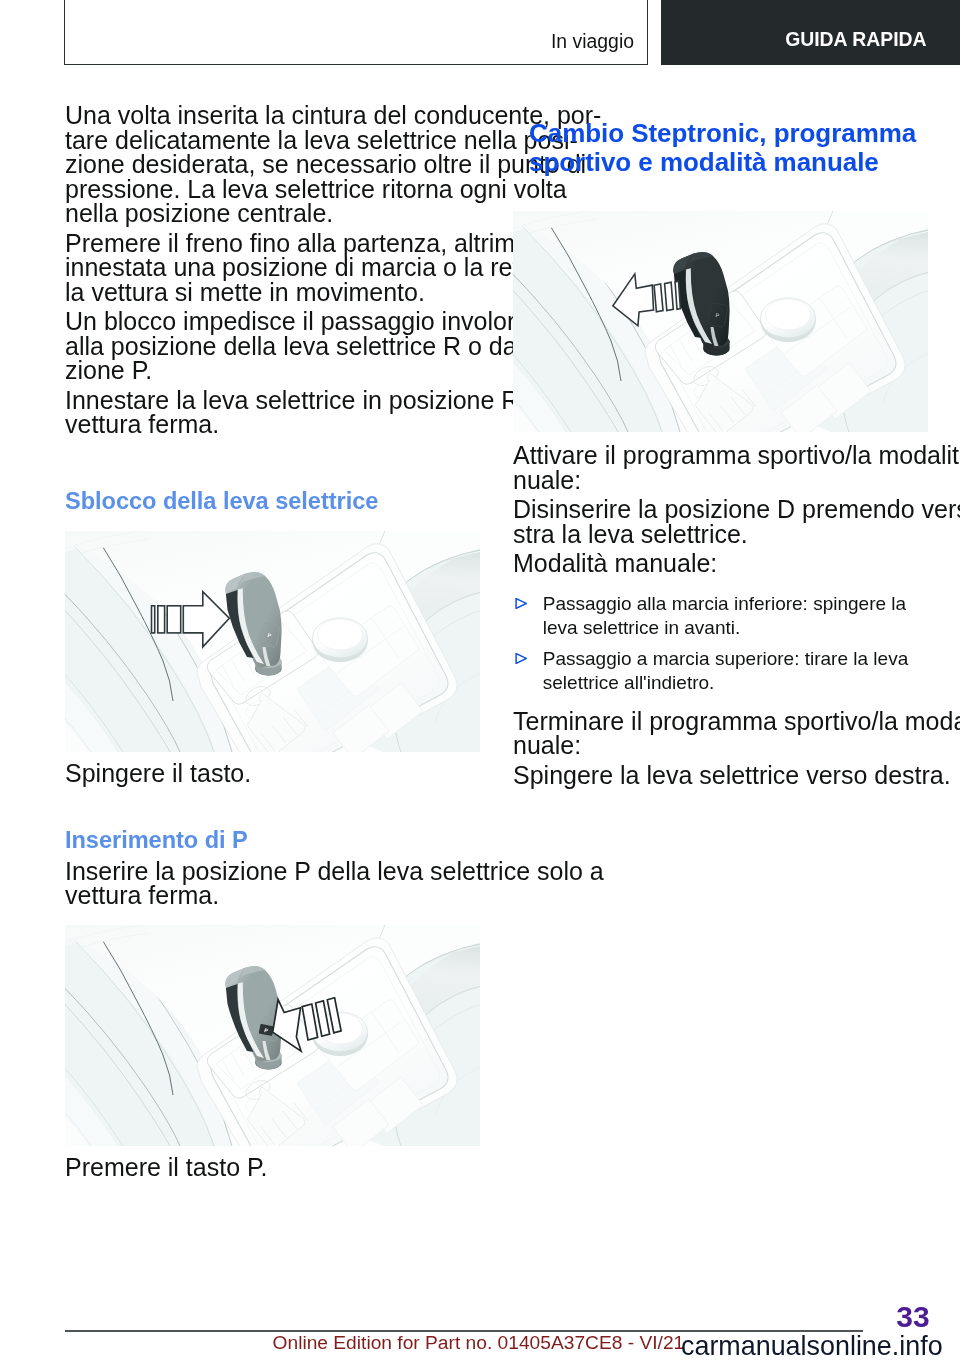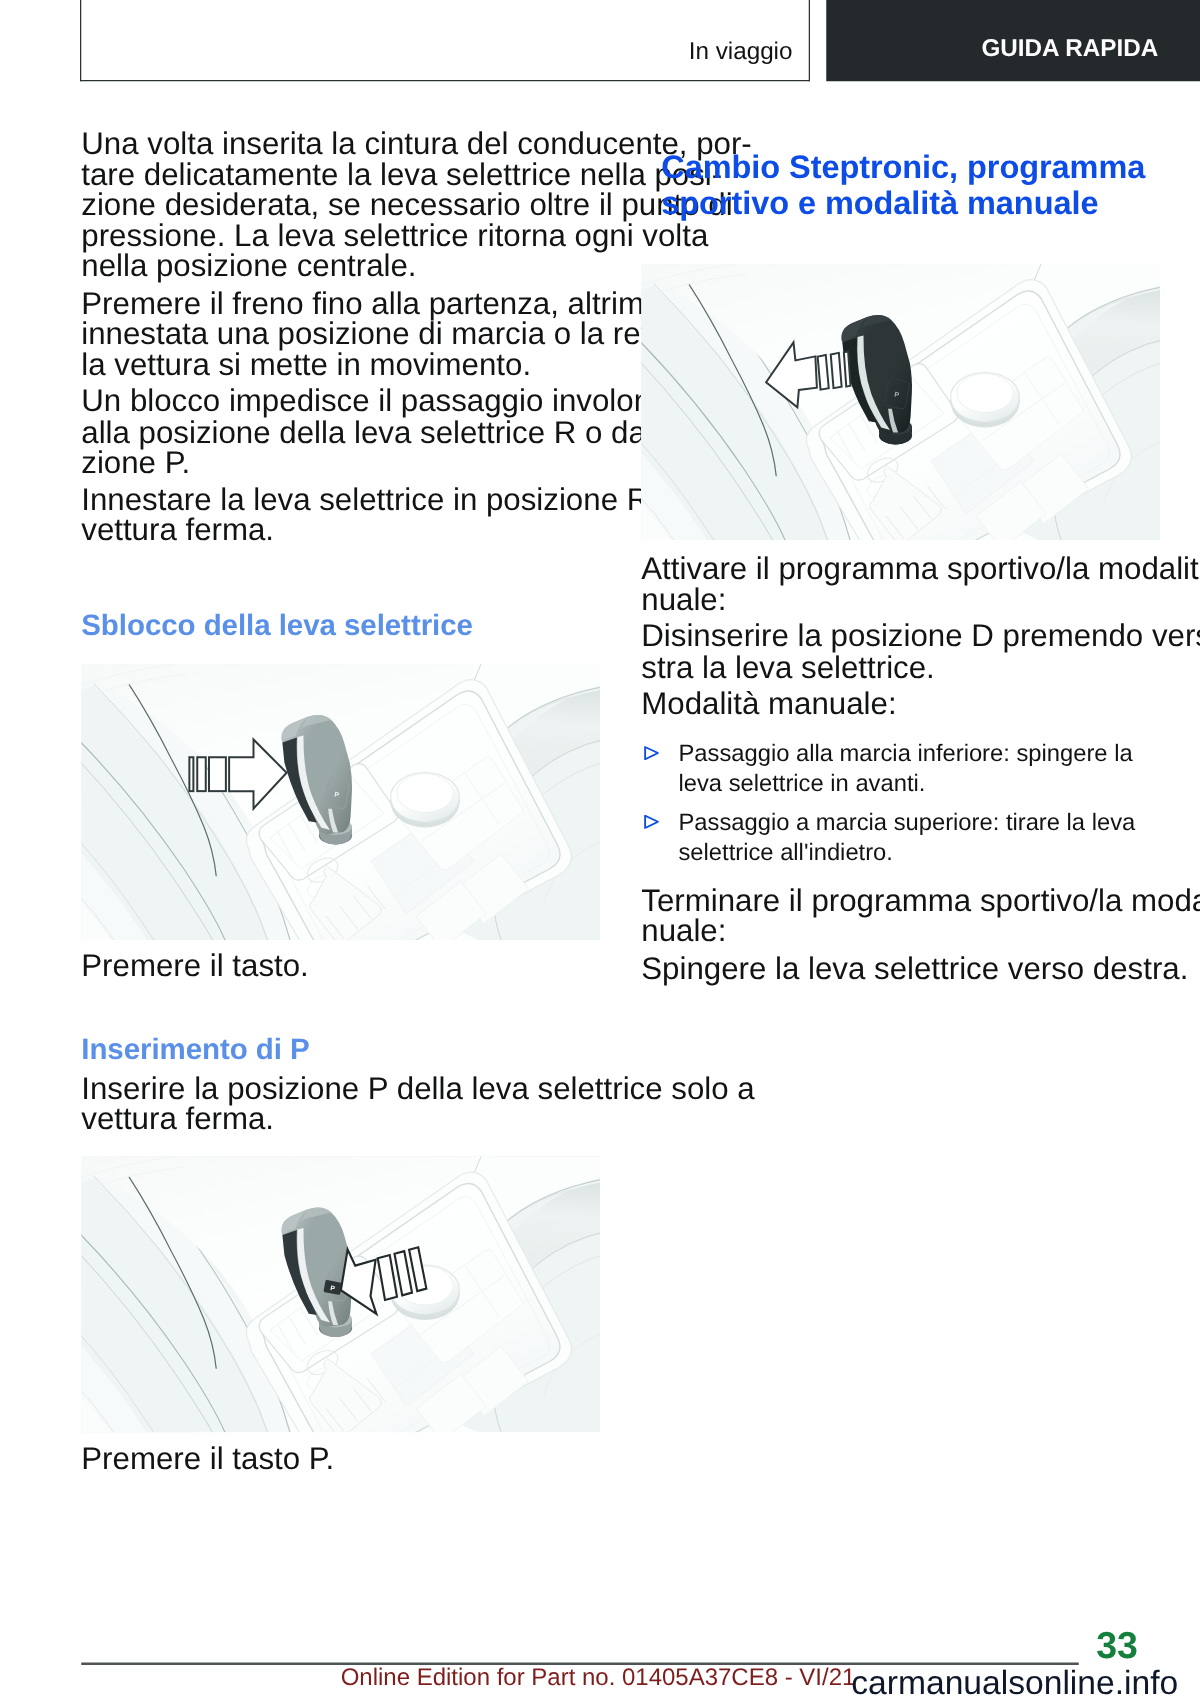--- a/index.html
+++ b/index.html
@@ -26,22 +26,22 @@
 
   .fig{width:415px;height:221px;display:block;overflow:hidden;}
   .figsvg{display:block;width:415px;height:221px;}
 
   ul.bl{margin:0;padding:0;list-style:none;}
   ul.bl li{position:relative;padding-left:29.8px;font-size:19px;line-height:24.5px;color:#121414;white-space:pre;}
   ul.bl li .bul{position:absolute;left:1.6px;top:-0.7px;width:12px;height:11px;display:block;}
 
   
   .f-rule{position:absolute;left:64.5px;top:1330px;width:798.5px;height:2.2px;background:#4e5355;}
-  .f-page{position:absolute;left:877px;top:1300px;width:72px;text-align:left;
-          font-size:30px;font-weight:bold;color:#15803d;}
+  .f-page{position:absolute;left:877px;top:1300px;width:72px;text-align:center;
+          font-size:30px;font-weight:bold;color:#4c1d95;}
   .f-txt{position:absolute;left:0;top:1331.5px;width:956.8px;text-align:center;
          font-size:19.2px;color:#7f1d1d;}
   .wm{position:absolute;left:681px;top:1333px;font-size:26.9px;line-height:26.9px;color:#0f172a;}
 </style>
 </head>
 <body>
 
 <div class="page">
 
   <div class="hdr-left">
@@ -199,21 +199,21 @@
     <g stroke="#303a3c" stroke-width="1.6" stroke-linejoin="miter">
       <rect x="86.5" y="74.8" width="3.2" height="27.1" fill="#ffffff"></rect>
       <rect x="92.8" y="74.8" width="6.8" height="27.1" fill="#ffffff"></rect>
       <rect x="102.2" y="74.8" width="13.5" height="27.1" fill="#ffffff"></rect>
       <path d="M118.3 74.8 L137.8 74.8 L137.8 60.6 L164.3 87.2 L137.8 115.9 L137.8 101.9 L118.3 101.9 Z" fill="#ffffff"></path>
     </g>
   </g>
 </svg>
 </div>
     <div style="height:9px"></div>
-    <p class="t">Premere il tasto.</p>
+    <p class="t">Spingere il tasto.</p>
     <div style="height:39px"></div>
     <h2 class="sub">Inserimento di P</h2>
     <div style="height:4px"></div>
     <p class="t">Inserire la posizione P della leva selettrice solo a
 vettura ferma.</p>
     <div style="height:17.5px"></div>
     <div class="fig">
         <svg class="figsvg" viewBox="0 0 415 221" width="415" height="221">
   <defs>
     <linearGradient id="bg3" x1="0.14" y1="0" x2="0.02" y2="1">

